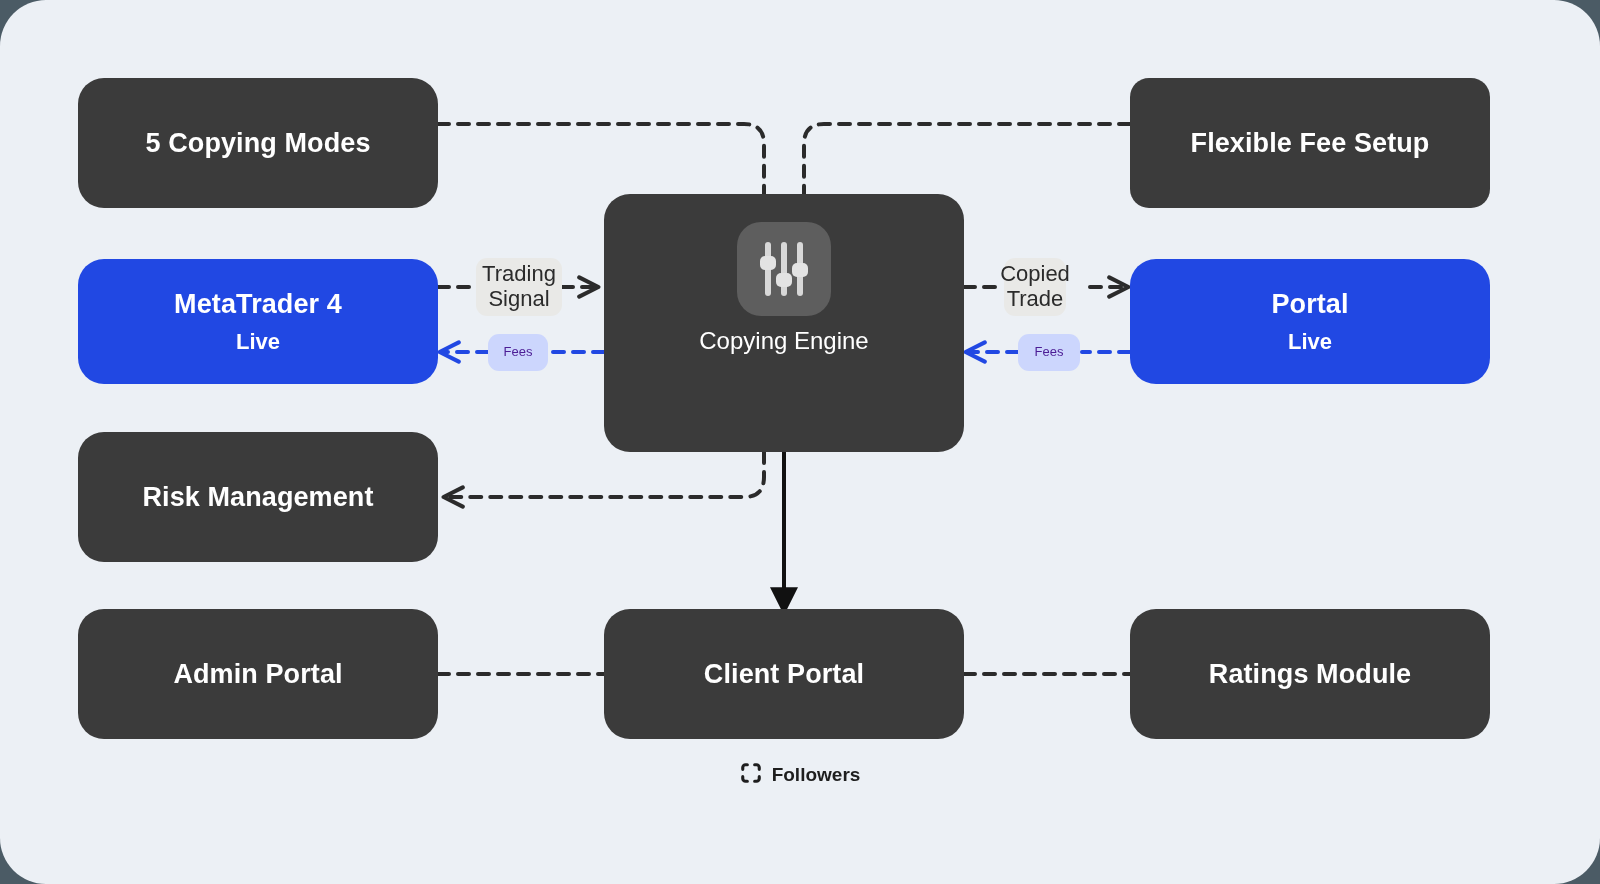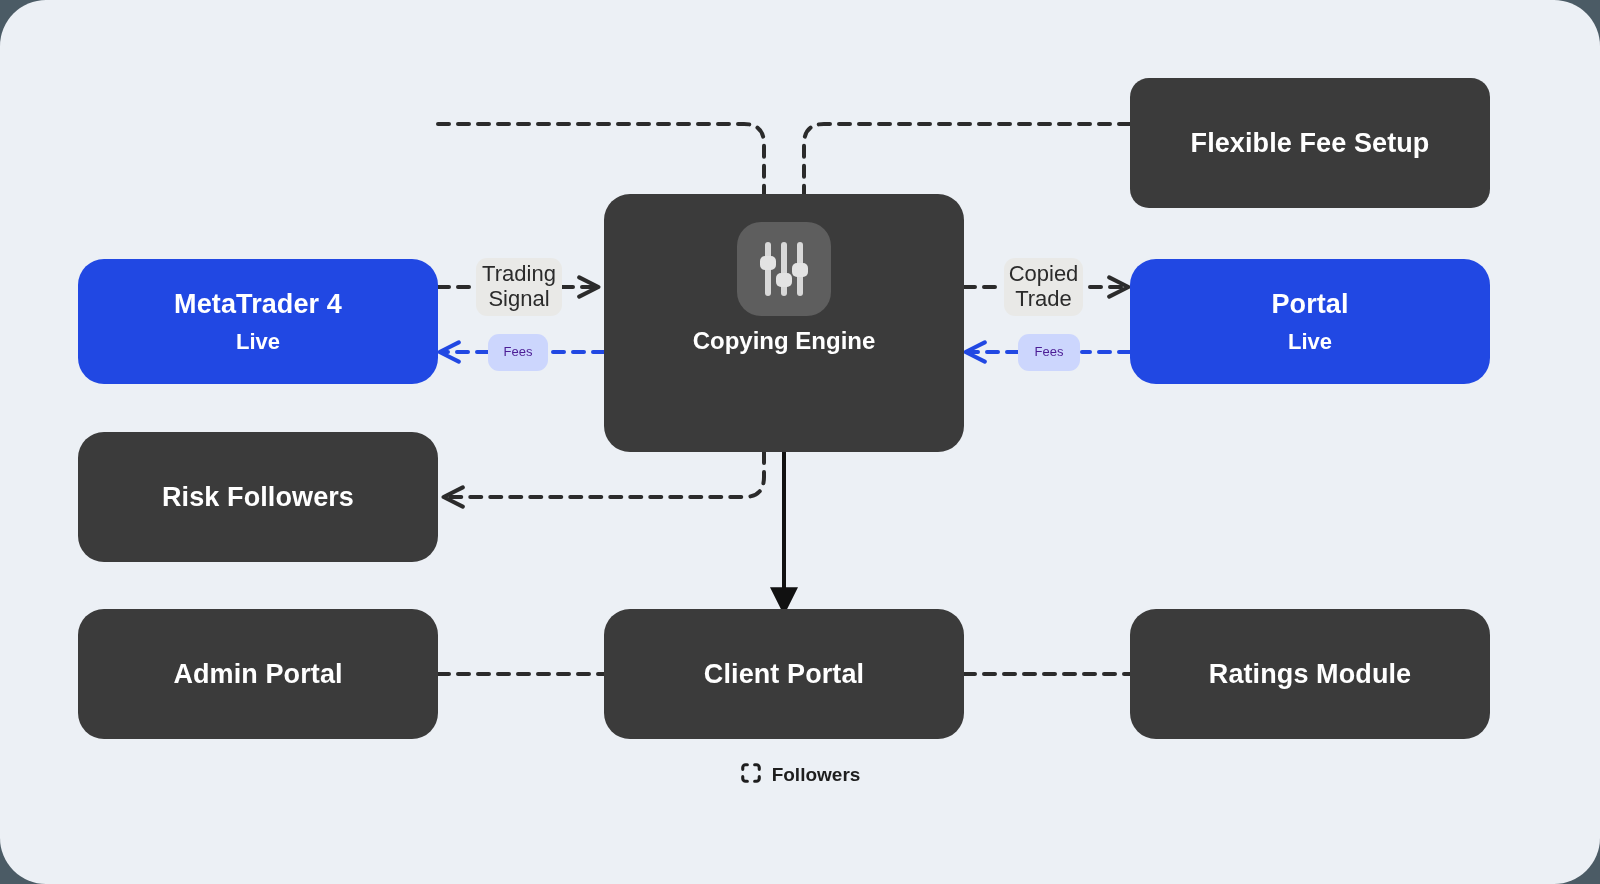--- a/index.html
+++ b/index.html
@@ -73,21 +73,21 @@
     color: #fff;
   }
   #hub .hub-title {
     font-size: 35px;
     font-weight: bold;
     margin-top: 16px;
     line-height: 1.1;
   }
   #hub .hub-sub {
     font-size: 24px;
-    font-weight: bold;
+    font-weight: normal;
     margin-top: 12px;
     line-height: 1.1;
   }
   .hub-icon {
     width: 94px; height: 94px;
     border-radius: 24px;
     background: #5e5e5e;
     display: flex;
     align-items: center;
     justify-content: center;
@@ -176,37 +176,40 @@
 
       <path d="M 764 452 L 764 477 Q 764 497 744 497 L 446 497" fill="none" stroke="#2b2b2b" stroke-width="4" stroke-dasharray="11 9" stroke-linecap="round" marker-end="url(#ah-dark)"></path>
 
       <path d="M 784 452 L 784 604" fill="none" stroke="#111111" stroke-width="4" marker-end="url(#ah-solid)"></path>
 
       <path d="M 438 674 L 604 674" fill="none" stroke="#2b2b2b" stroke-width="4" stroke-dasharray="11 9" stroke-linecap="round"></path>
 
       <path d="M 964 674 L 1130 674" fill="none" stroke="#2b2b2b" stroke-width="4" stroke-dasharray="11 9" stroke-linecap="round"></path>
     </svg>
 
+    <div class="node dark" style="left:78px; top:78px; width:360px; height:130px;">
+      <div class="node-title">5 Copying Modes</div>
+    </div>
 
     <div class="node dark" style="left:1130px; top:78px; width:360px; height:130px;border-radius:19px;">
       <div class="node-title">Flexible Fee Setup</div>
     </div>
 
     <div class="node blue" style="left:78px; top:259px; width:360px; height:125px;">
       <div class="node-title">MetaTrader 4</div>
       <div class="node-sub">Live</div>
     </div>
 
     <div class="node blue" style="left:1130px; top:259px; width:360px; height:125px;">
       <div class="node-title">Portal</div>
       <div class="node-sub">Live</div>
     </div>
 
     <div class="node dark" style="left:78px; top:432px; width:360px; height:130px;">
-      <div class="node-title">Risk Followers</div>
+      <div class="node-title">Risk Management</div>
     </div>
 
     <div class="node dark" style="left:78px; top:609px; width:360px; height:130px;">
       <div class="node-title">Admin Portal</div>
     </div>
 
     <div class="node dark" style="left:604px; top:609px; width:360px; height:130px;">
       <div class="node-title">Client Portal</div>
     </div>
 
@@ -232,21 +235,21 @@
 
     <div class="pill gray" style="left:476px; top:258px; width:86px; height:58px;">
       <span>Trading
 Signal</span>
     </div>
 
     <div class="pill lav" style="left:488px; top:334px; width:60px; height:37px;">
       <span>Fees</span>
     </div>
 
-    <div class="pill gray" style="left:1004px; top:258px; width:79px; height:58px;">
+    <div class="pill gray" style="left:1004px; top:258px; width:62px; height:58px;">
       <span>Copied
 Trade</span>
     </div>
 
     <div class="pill lav" style="left:1018px; top:334px; width:62px; height:37px;">
       <span>Fees</span>
     </div>
 
     <div id="legend">
 

